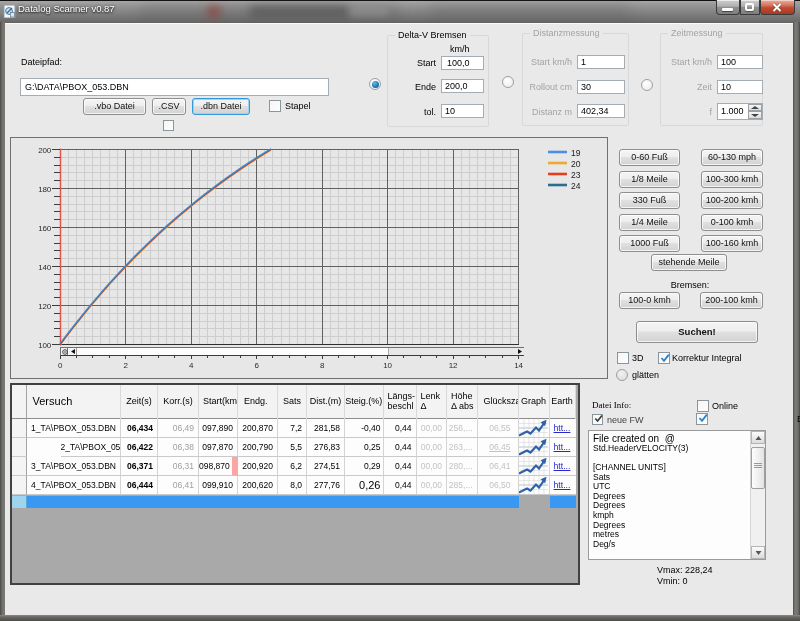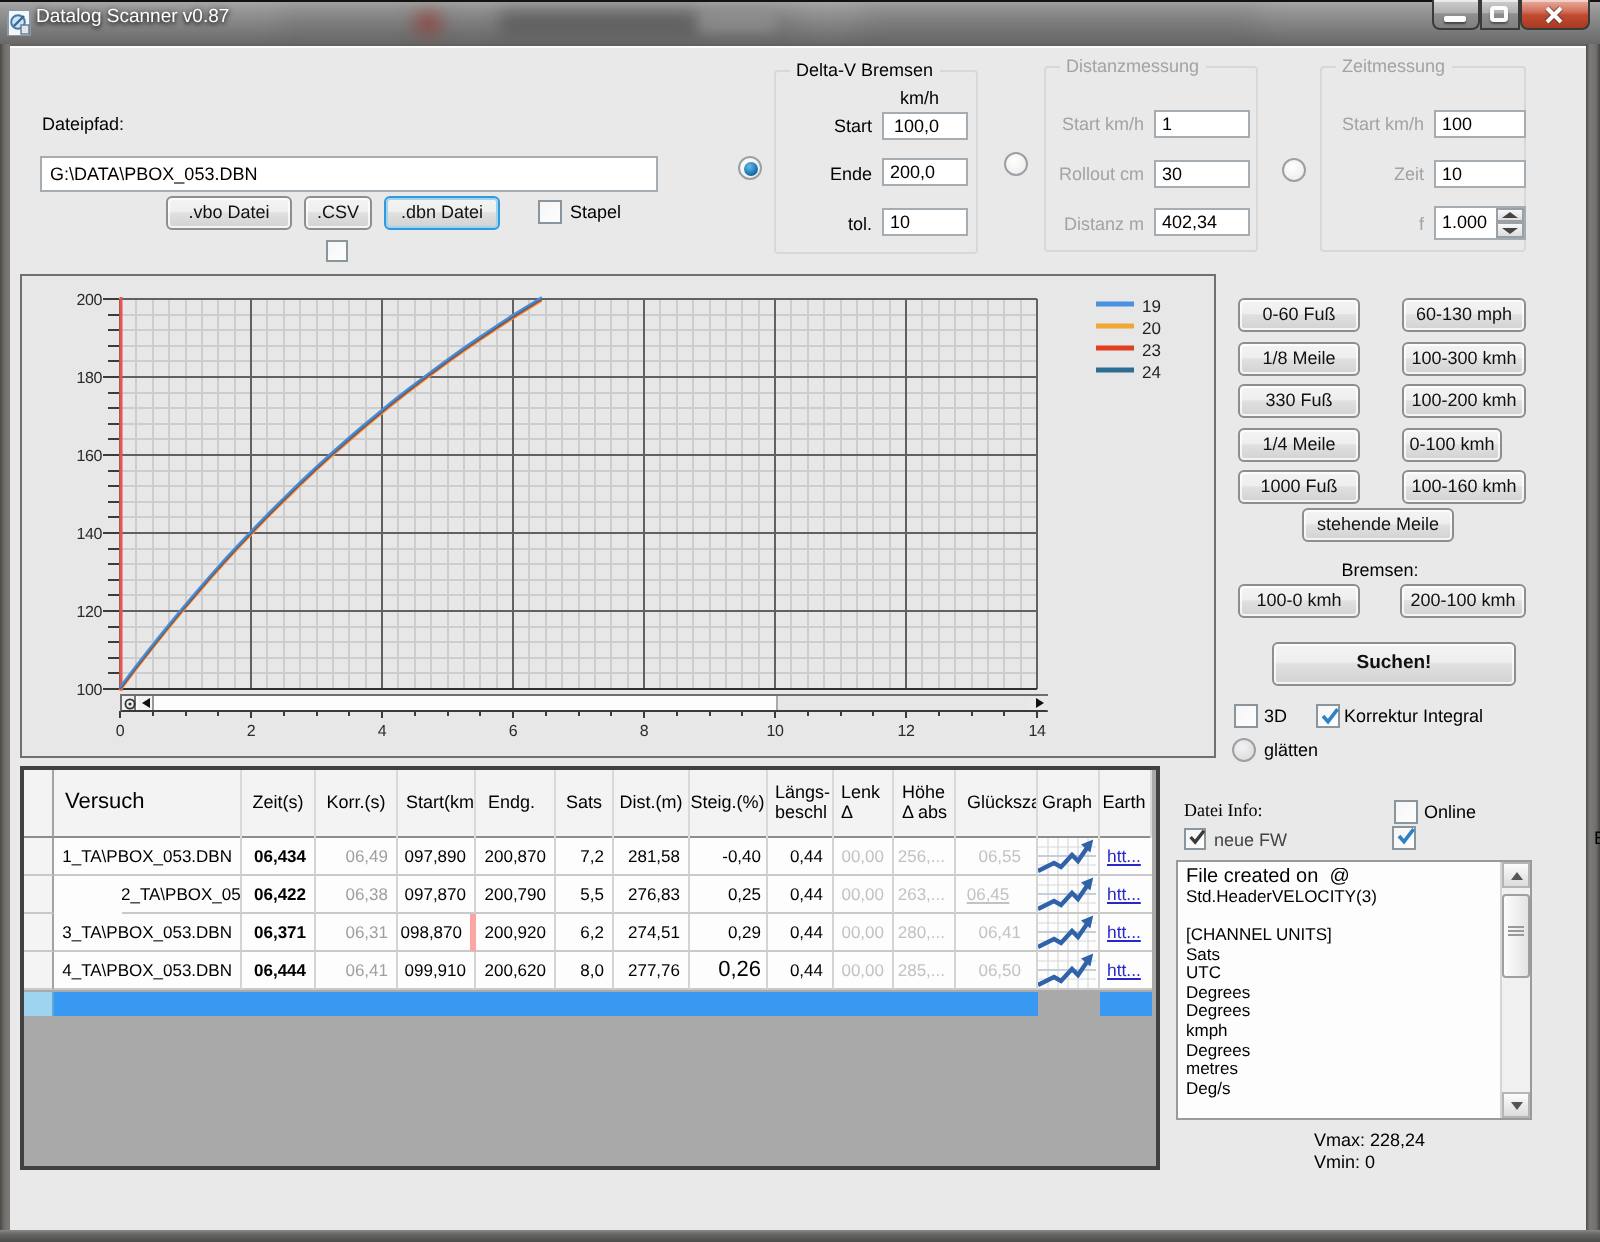--- a/index.html
+++ b/index.html
@@ -300,21 +300,21 @@
     <path d="M1 0 L5 2.5 L1 5 Z" fill="#111"></path>
   </svg>
 <div class="btn" style="position:absolute;left:619px;top:149px;width:61px;height:17px;line-height:15px;">0-60 Fuß</div>
 <div class="btn" style="position:absolute;left:619px;top:170.5px;width:61px;height:17px;line-height:15px;">1/8 Meile</div>
 <div class="btn" style="position:absolute;left:619px;top:192px;width:61px;height:17px;line-height:15px;">330 Fuß</div>
 <div class="btn" style="position:absolute;left:619px;top:213.5px;width:61px;height:17px;line-height:15px;">1/4 Meile</div>
 <div class="btn" style="position:absolute;left:619px;top:235px;width:61px;height:17px;line-height:15px;">1000 Fuß</div>
 <div class="btn" style="position:absolute;left:701px;top:149px;width:62px;height:17px;line-height:15px;">60-130 mph</div>
 <div class="btn" style="position:absolute;left:701px;top:170.5px;width:62px;height:17px;line-height:15px;">100-300 kmh</div>
 <div class="btn" style="position:absolute;left:701px;top:192px;width:62px;height:17px;line-height:15px;">100-200 kmh</div>
-<div class="btn" style="position:absolute;left:701px;top:213.5px;width:50px;height:17px;line-height:15px;">0-100 kmh</div>
+<div class="btn" style="position:absolute;left:701px;top:213.5px;width:62px;height:17px;line-height:15px;">0-100 kmh</div>
 <div class="btn" style="position:absolute;left:701px;top:235px;width:62px;height:17px;line-height:15px;">100-160 kmh</div>
 <div class="btn" style="position:absolute;left:651px;top:254px;width:76px;height:17px;line-height:15px;">stehende Meile</div>
 <div class="lbl" style="position:absolute;left:650px;top:280px;width:80px;height:13px;text-align:center;">Bremsen:</div>
 <div class="btn" style="position:absolute;left:619px;top:292px;width:61px;height:17px;line-height:15px;">100-0 kmh</div>
 <div class="btn" style="position:absolute;left:700px;top:292px;width:63px;height:17px;line-height:15px;">200-100 kmh</div>
 <div class="btn" style="position:absolute;left:636px;top:321px;width:122px;height:22px;line-height:20px;font-weight:bold;font-size:9.5px;">Suchen!</div>
 <div class="cb" style="left:617px;top:352px;"></div>
 <div class="lbl" style="position:absolute;left:632px;top:353px;width:30px;height:13px;">3D</div>
 <div class="cb" style="left:658px;top:352px;"></div>
 <svg style="position:absolute;left:659px;top:352px;width:12px;height:12px;" viewBox="0 0 12 12">
@@ -419,21 +419,21 @@
 <div style="position:absolute;left:383.5px;top:438.35px;width:33px;height:19.05px;background:#fdfdfd;">
     <div style="font-size:8.5px;line-height:19.05px;overflow:hidden;white-space:pre;border-right:1px solid #d4d4d4;border-bottom:1px solid #c9c9c9;text-align:right;color:#000;padding-right:4px;height:19.05px;">0,44</div>
   </div>
 <div style="position:absolute;left:416.5px;top:438.35px;width:30.5px;height:19.05px;background:#fdfdfd;">
     <div style="font-size:8.5px;line-height:19.05px;overflow:hidden;white-space:pre;border-right:1px solid #d4d4d4;border-bottom:1px solid #c9c9c9;text-align:right;color:#c2c2c2;padding-right:4px;height:19.05px;">00,00</div>
   </div>
 <div style="position:absolute;left:447px;top:438.35px;width:30.5px;height:19.05px;background:#fdfdfd;">
     <div style="font-size:8.5px;line-height:19.05px;overflow:hidden;white-space:pre;border-right:1px solid #d4d4d4;border-bottom:1px solid #c9c9c9;text-align:right;color:#c2c2c2;padding-right:4px;height:19.05px;">263,...</div>
   </div>
 <div style="position:absolute;left:477.5px;top:438.35px;width:41px;height:19.05px;background:#fdfdfd;">
-    <div style="font-size:8.5px;line-height:19.05px;overflow:hidden;white-space:pre;border-right:1px solid #d4d4d4;border-bottom:1px solid #c9c9c9;text-align:center;color:#c2c2c2;padding-right:7px;height:19.05px;text-decoration:underline;">06,45</div>
+    <div style="font-size:8.5px;line-height:19.05px;overflow:hidden;white-space:pre;border-right:1px solid #d4d4d4;border-bottom:1px solid #c9c9c9;text-align:right;color:#c2c2c2;padding-right:7px;height:19.05px;text-decoration:underline;">06,45</div>
   </div>
 <div style="position:absolute;left:518.5px;top:438.35px;width:31px;height:19.05px;background:#fdfdfd;border-right:1px solid #d4d4d4;border-bottom:1px solid #c9c9c9;overflow:hidden;"><svg width="29" height="18" viewBox="0 0 29 18">
       <rect x="0" y="0" width="29" height="18" fill="#fdfdfd"></rect>
       <g stroke="#d9d9d9" stroke-width="0.6">
         <path d="M0 4.5 H29 M0 9 H29 M0 13.5 H29 M5 0 V18 M10 0 V18 M15 0 V18 M20 0 V18 M25 0 V18"></path>
       </g>
       <g stroke="#b9c6d4" stroke-width="0.8">
         <path d="M0 9 H29"></path>
       </g>
       <path d="M0 16.5 L8 12.5 L11.5 14.5 L17 8.5 L20 11.5 L25.5 3.5" fill="none" stroke="#2f62a8" stroke-width="2.2"></path>
@@ -446,21 +446,21 @@
 <div style="position:absolute;left:26.5px;top:457.4px;width:94.5px;height:19.05px;background:#fdfdfd;">
     <div style="font-size:8.5px;line-height:19.05px;overflow:hidden;white-space:pre;border-right:1px solid #d4d4d4;border-bottom:1px solid #c9c9c9;text-align:right;color:#000;padding-right:4px;height:19.05px;">3_TA\PBOX_053.DBN</div>
   </div>
 <div style="position:absolute;left:121px;top:457.4px;width:37px;height:19.05px;background:#fdfdfd;">
     <div style="font-size:8.5px;line-height:19.05px;overflow:hidden;white-space:pre;border-right:1px solid #d4d4d4;border-bottom:1px solid #c9c9c9;text-align:right;color:#000;font-weight:bold;padding-right:4px;height:19.05px;">06,371</div>
   </div>
 <div style="position:absolute;left:158px;top:457.4px;width:41px;height:19.05px;background:#fdfdfd;">
     <div style="font-size:8.5px;line-height:19.05px;overflow:hidden;white-space:pre;border-right:1px solid #d4d4d4;border-bottom:1px solid #c9c9c9;text-align:right;color:#9f9f9f;padding-right:4px;height:19.05px;">06,31</div>
   </div>
 <div style="position:absolute;left:199px;top:457.4px;width:39px;height:19.05px;background:#fdfdfd;">
-    <div style="font-size:8.5px;line-height:19.05px;overflow:hidden;white-space:pre;border-right:3px solid #fca5a5;border-bottom:1px solid #c9c9c9;text-align:right;color:#000;padding-right:4px;height:19.05px;">098,870</div>
+    <div style="font-size:8.5px;line-height:19.05px;overflow:hidden;white-space:pre;border-right:6px solid #fca5a5;border-bottom:1px solid #c9c9c9;text-align:right;color:#000;padding-right:4px;height:19.05px;">098,870</div>
   </div>
 <div style="position:absolute;left:238px;top:457.4px;width:40px;height:19.05px;background:#fdfdfd;">
     <div style="font-size:8.5px;line-height:19.05px;overflow:hidden;white-space:pre;border-right:1px solid #d4d4d4;border-bottom:1px solid #c9c9c9;text-align:right;color:#000;padding-right:4px;height:19.05px;">200,920</div>
   </div>
 <div style="position:absolute;left:278px;top:457.4px;width:29px;height:19.05px;background:#fdfdfd;">
     <div style="font-size:8.5px;line-height:19.05px;overflow:hidden;white-space:pre;border-right:1px solid #d4d4d4;border-bottom:1px solid #c9c9c9;text-align:right;color:#000;padding-right:4px;height:19.05px;">6,2</div>
   </div>
 <div style="position:absolute;left:307px;top:457.4px;width:38px;height:19.05px;background:#fdfdfd;">
     <div style="font-size:8.5px;line-height:19.05px;overflow:hidden;white-space:pre;border-right:1px solid #d4d4d4;border-bottom:1px solid #c9c9c9;text-align:right;color:#000;padding-right:4px;height:19.05px;">274,51</div>
   </div>

